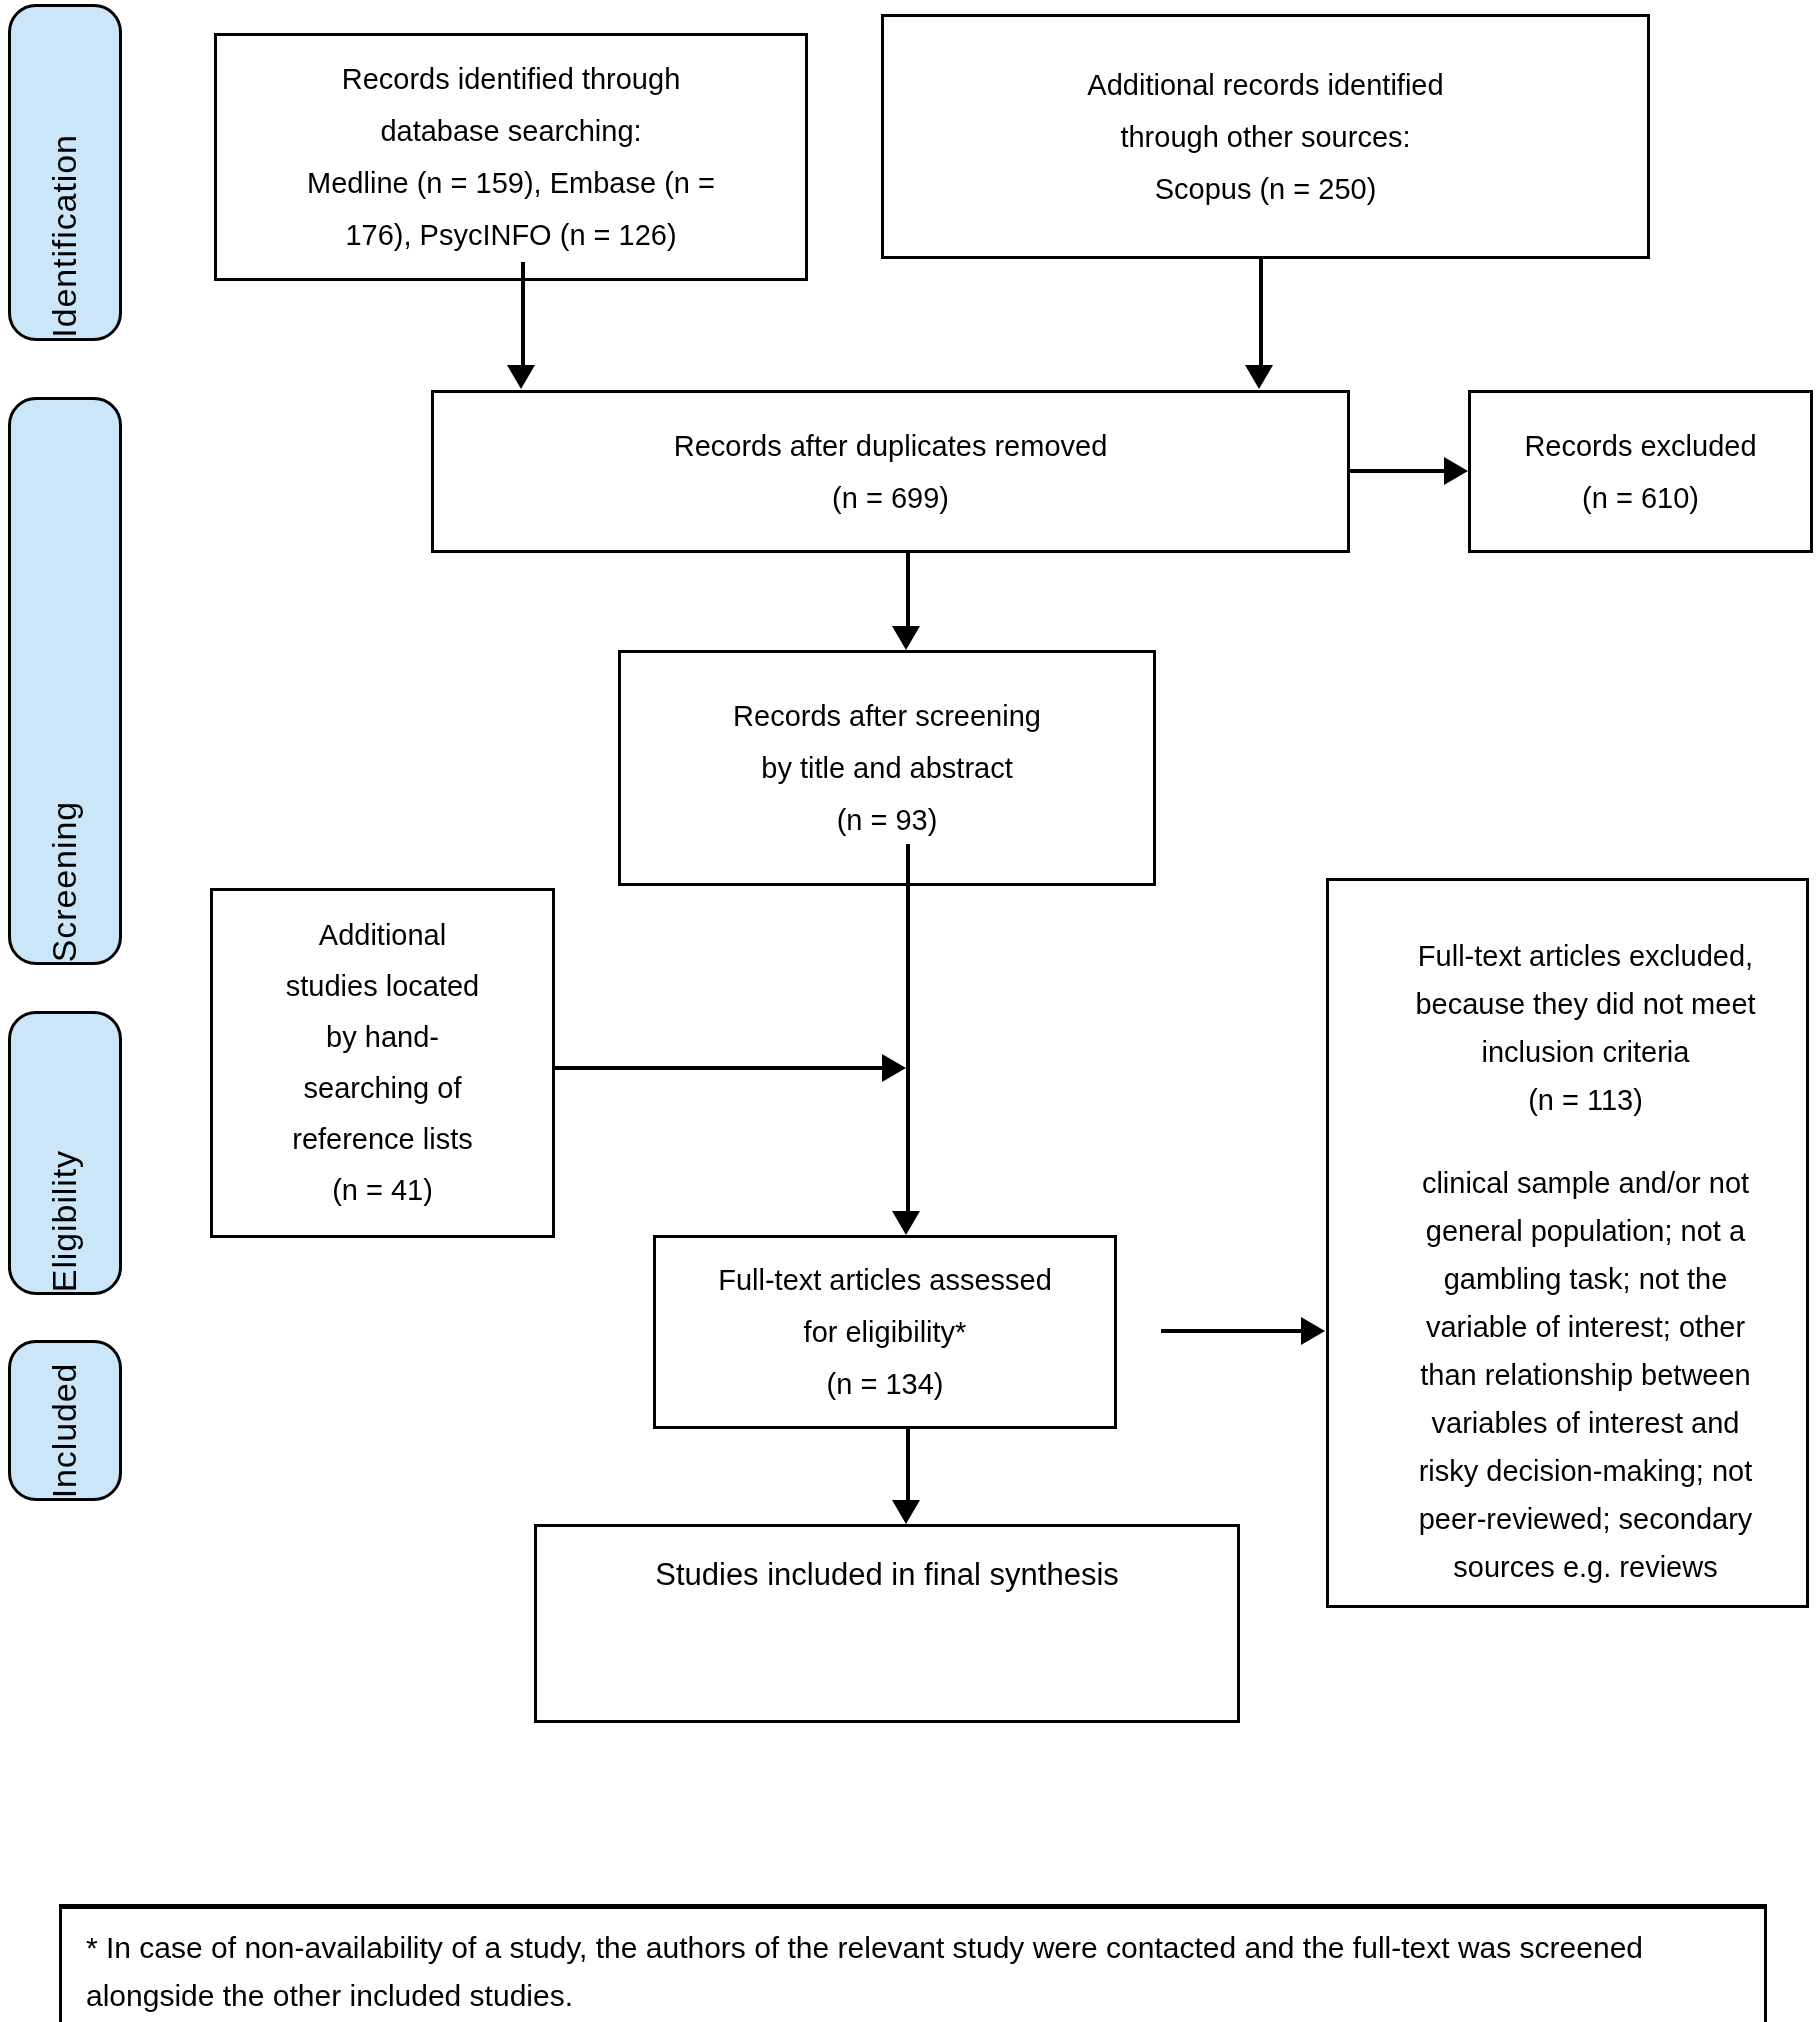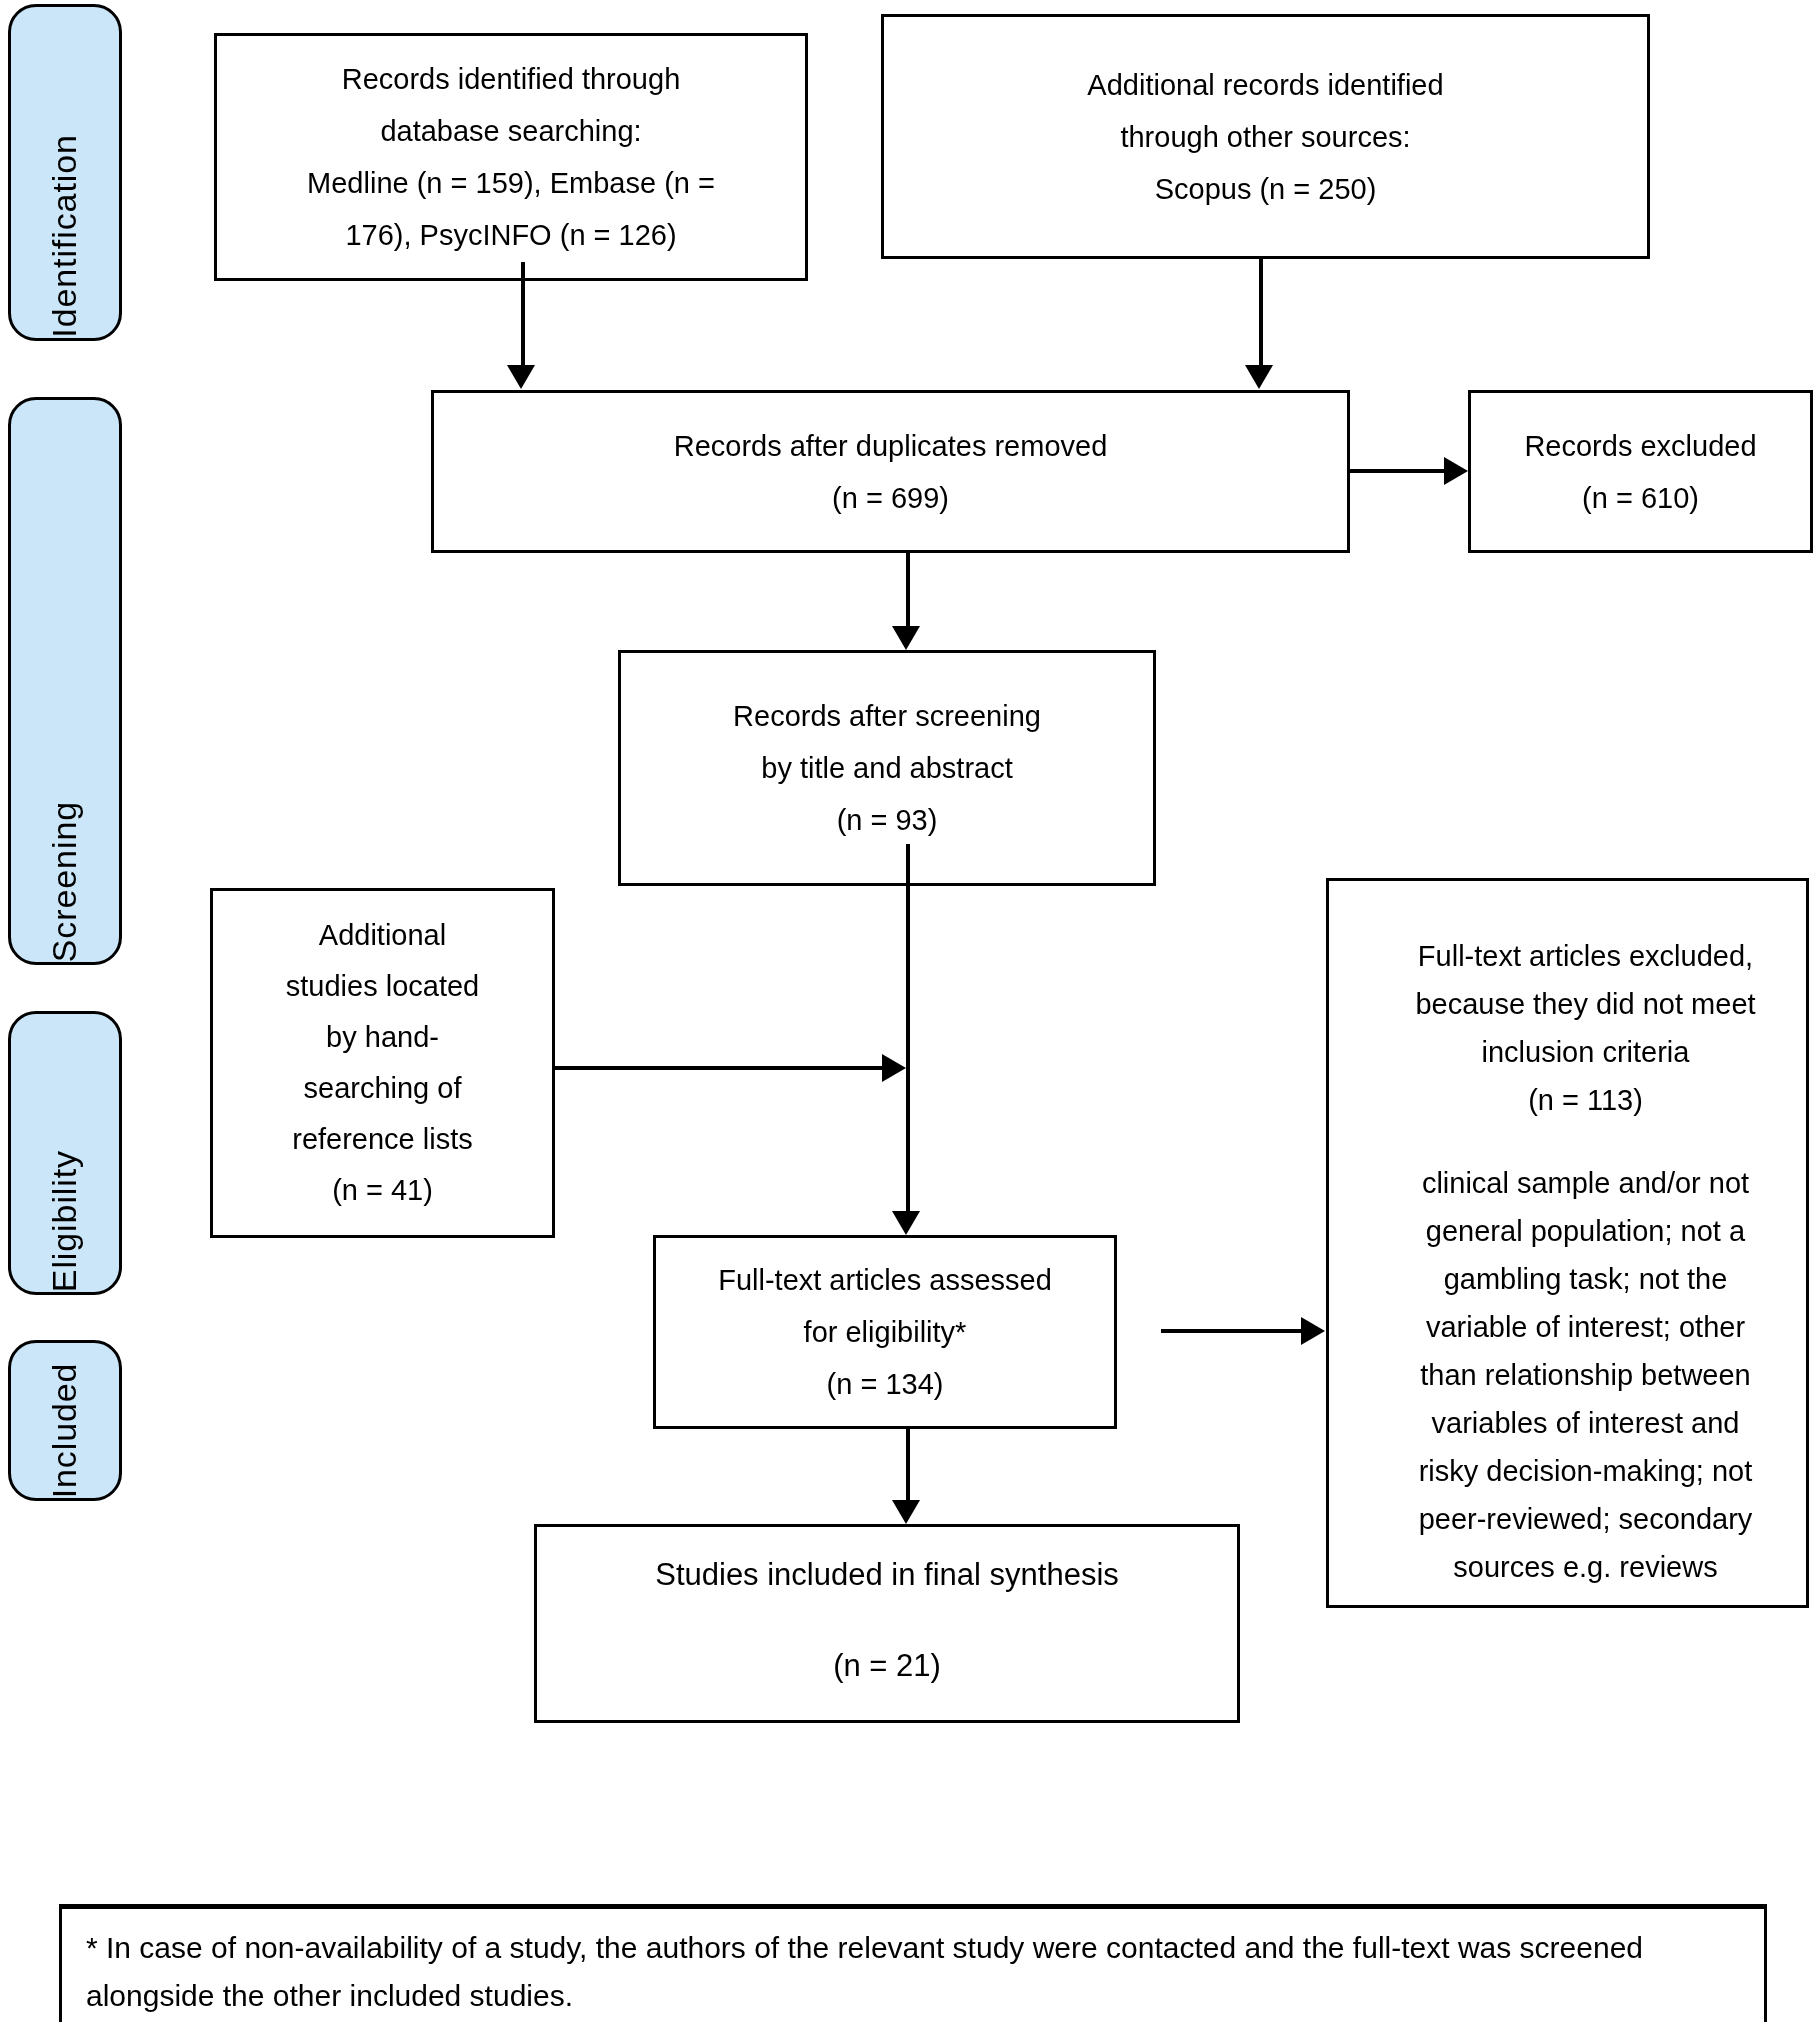--- a/index.html
+++ b/index.html
@@ -145,21 +145,20 @@
         <div class="ln">variables of interest and</div>
         <div class="ln">risky decision-making; not</div>
         <div class="ln">peer-reviewed; secondary</div>
         <div class="ln">sources e.g. reviews</div>
       </div>
   </div>
 
   <div class="box" id="box-g">
     <div class="ln">Studies included in final synthesis</div>
     <div class="gap"></div>
-    <div class="ln">(n = 21)</div>
   </div>
 
   <div class="vl" style="left:521px; top:262px; height:103px;"></div>
   <div class="ah-down" style="left:507px; top:365px;"></div>
 
   <div class="vl" style="left:1259px; top:259px; height:106px;"></div>
   <div class="ah-down" style="left:1245px; top:365px;"></div>
 
   <div class="vl" style="left:906px; top:553px; height:73px;"></div>
   <div class="ah-down" style="left:892px; top:626px;"></div>

